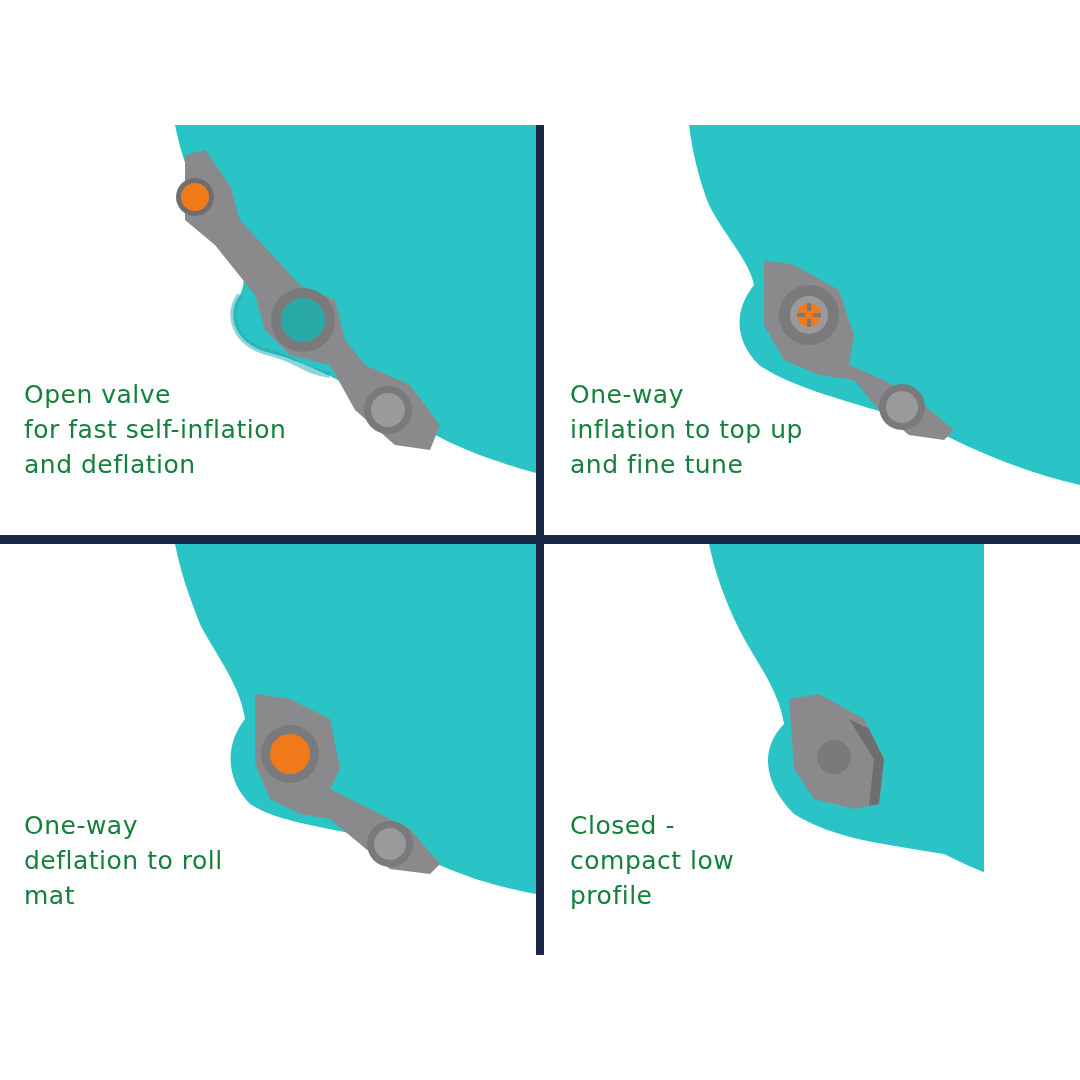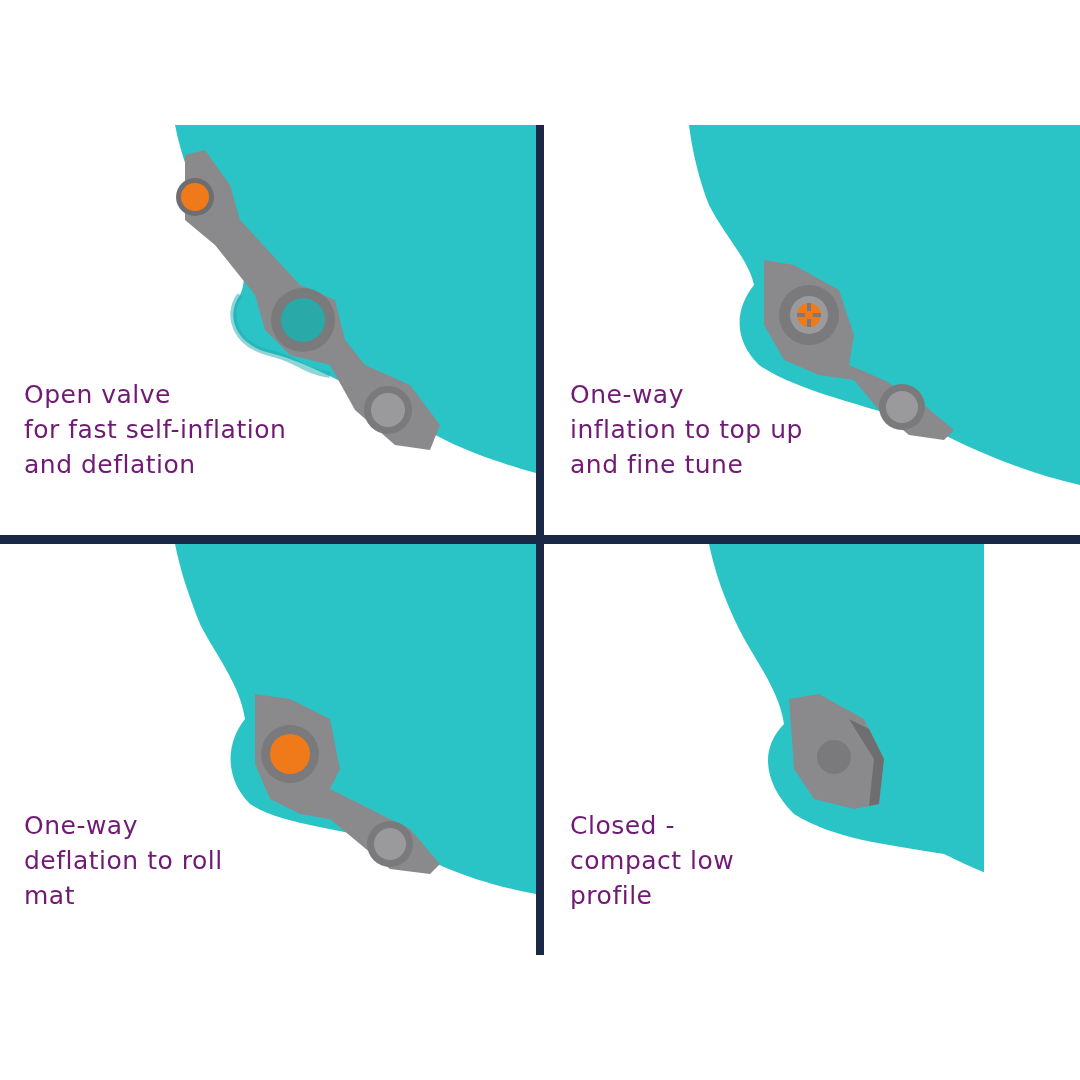--- a/index.html
+++ b/index.html
@@ -6,21 +6,21 @@
   body { width: 1080px; height: 1080px; background: #ffffff; position: relative; overflow: hidden;
          font-family: "DejaVu Sans", sans-serif; }
   .grid { position: absolute; left: 0; top: 125px; width: 1080px; height: 830px; }
   .panel { position: absolute; overflow: hidden; background: #fff; }
   .p0 { left: 0; top: 0; width: 536px; height: 410px; }
   .p1 { left: 544px; top: 0; width: 536px; height: 410px; }
   .p2 { left: 0; top: 419px; width: 536px; height: 411px; }
   .p3 { left: 544px; top: 419px; width: 440px; height: 411px; }
   .vdiv { position: absolute; left: 536px; top: 0; width: 8px; height: 830px; background: #1b2747; }
   .hdiv { position: absolute; left: 0; top: 410px; width: 1080px; height: 9px; background: #1b2747; }
-  .caption { position: absolute; left: 24px; font-size: 25px; line-height: 35px; color: #701a75;
+  .caption { position: absolute; left: 24px; font-size: 25px; line-height: 35px; color: #15803d;
              letter-spacing: 0.5px; white-space: pre-line; }
   .p1 .caption, .p3 .caption { left: 26px; }
   .p0 .caption { top: 252px; }
   .p1 .caption { top: 252px; }
   .p2 .caption { top: 264px; }
   .p3 .caption { top: 264px; }
   svg { position: absolute; left: 0; top: 0; }
 </style>
 </head>
 <body>

